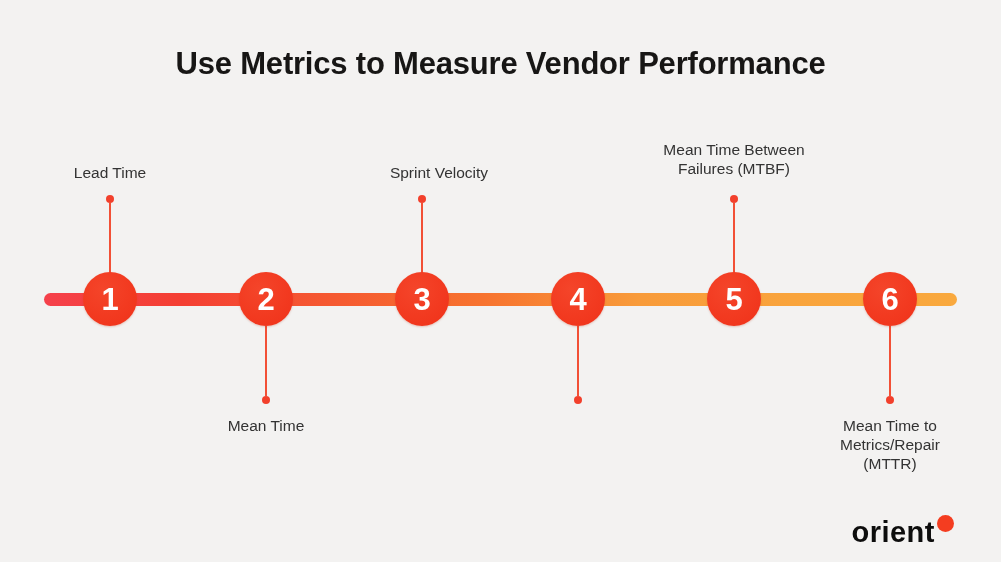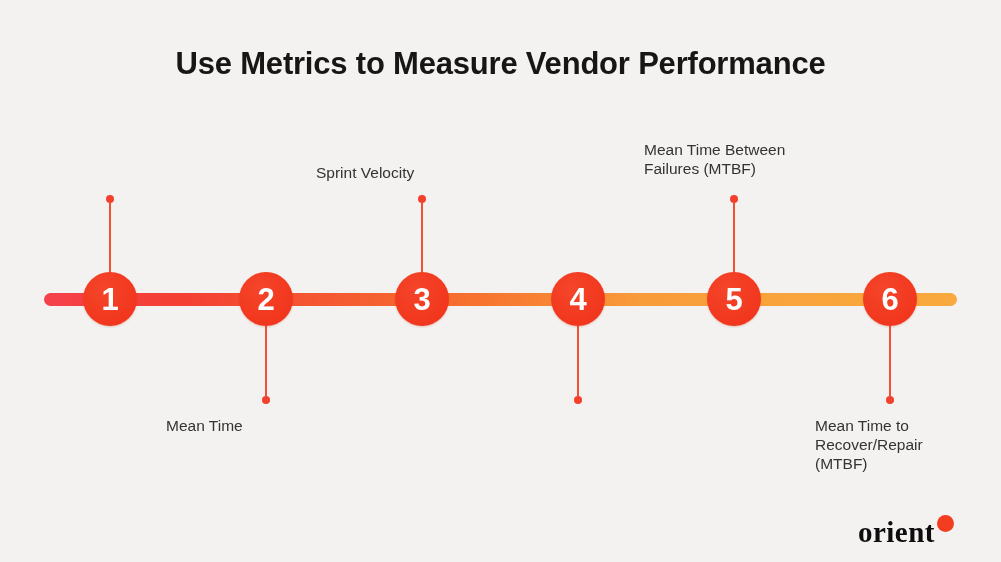--- a/index.html
+++ b/index.html
@@ -81,41 +81,40 @@
   .stem {
     width: 2px;
     height: 70px;
     background: #f25036;
   }
   
   .label {
     position: absolute;
     transform: translateX(-50%);
     width: 200px;
-    text-align: left;
+    text-align: center;
     font-size: 15.5px;
     font-weight: 500;
     line-height: 19px;
     color: #333333;
   }
   
   .logo {
     position: absolute;
     right: 47px;
     bottom: 15px;
     display: flex;
     align-items: flex-start;
   }
   .logo-text {
     font-size: 29px;
     font-weight: 800;
     letter-spacing: 0.5px;
     color: #0d0d0d;
     line-height: 1;
-    font-family: Liberation Serif, serif;
   }
   .logo-dot {
     width: 17px;
     height: 17px;
     border-radius: 50%;
     background: #f43d20;
     margin: -3px 0 0 2px;
   }
 </style>
 </head>
@@ -124,38 +123,39 @@
 <div class="stage">
 
   <h1 class="title">Use Metrics to Measure Vendor Performance</h1>
 
   <div class="bar"></div>
 
   <div class="conn above" style="left:110px">
     <span class="dot"></span>
     <span class="stem"></span>
   </div>
+  <div class="label" style="left:110px; top:163px">Lead Time</div>
   <div class="circle" style="left:110px">
     <span class="num">1</span>
   </div>
 
   <div class="conn below" style="left:266px">
     <span class="stem"></span>
     <span class="dot"></span>
   </div>
   <div class="label" style="left:266px; top:416px">Mean Time</div>
   <div class="circle" style="left:266px">
     <span class="num">2</span>
   </div>
 
   <div class="conn above" style="left:422px">
     <span class="dot"></span>
     <span class="stem"></span>
   </div>
-  <div class="label" style="left:416px; top:163px">Sprint Velocity</div>
+  <div class="label" style="left:439px; top:163px">Sprint Velocity</div>
   <div class="circle" style="left:422px">
     <span class="num">3</span>
   </div>
 
   <div class="conn below" style="left:578px">
     <span class="stem"></span>
     <span class="dot"></span>
   </div>
   <div class="circle" style="left:578px">
     <span class="num">4</span>
@@ -167,21 +167,21 @@
   </div>
   <div class="label" style="left:734px; top:140px; width:180px">Mean Time Between Failures (MTBF)</div>
   <div class="circle" style="left:734px">
     <span class="num">5</span>
   </div>
 
   <div class="conn below" style="left:890px">
     <span class="stem"></span>
     <span class="dot"></span>
   </div>
-  <div class="label" style="left:890px; top:416px; width:150px">Mean Time to Recover/Repair (MTBF)</div>
+  <div class="label" style="left:890px; top:416px; width:150px">Mean Time to Metrics/Repair (MTTR)</div>
   <div class="circle" style="left:890px">
     <span class="num">6</span>
   </div>
 
   <div class="logo">
     <span class="logo-text">orient</span>
     <span class="logo-dot"></span>
   </div>
 
 </div>

